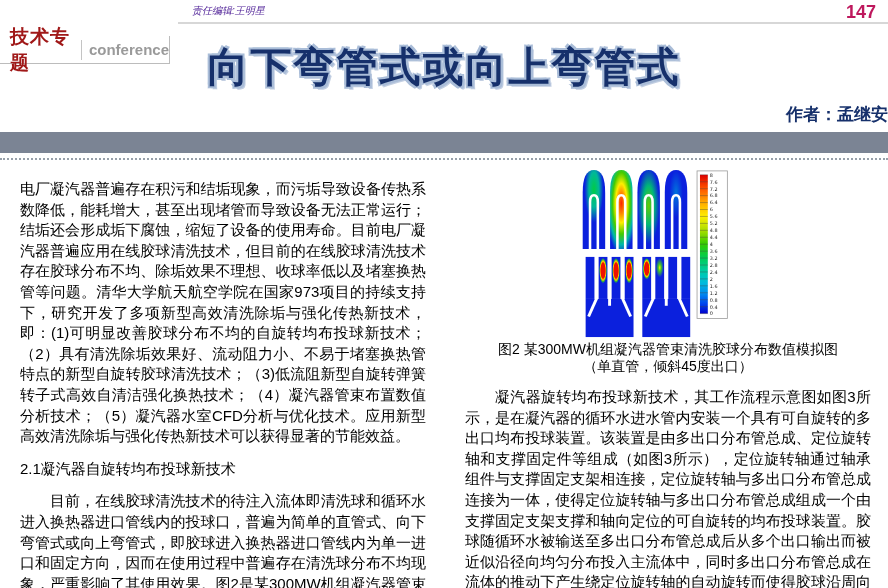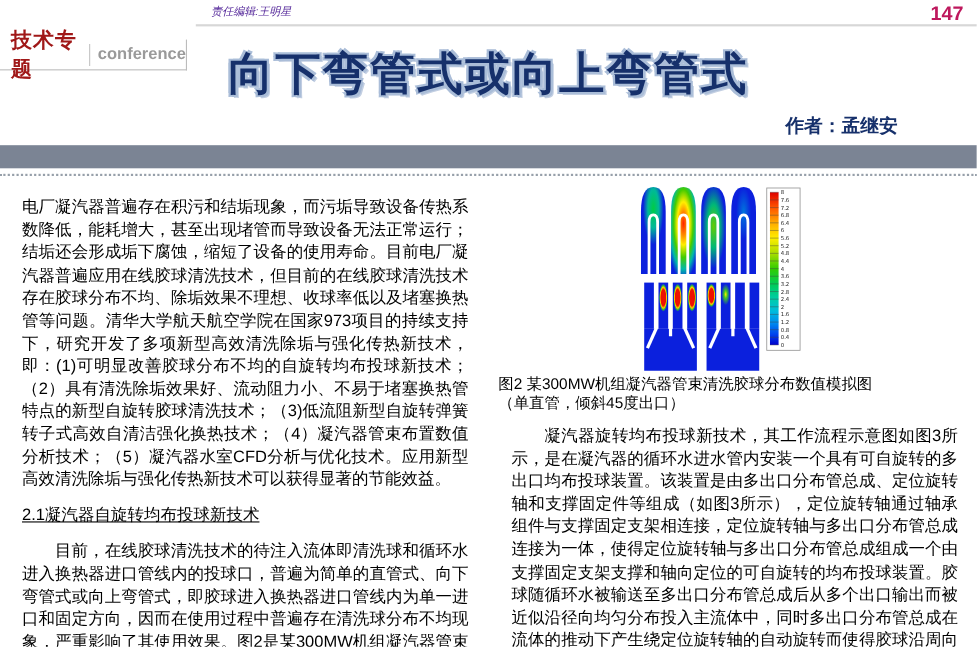--- a/index.html
+++ b/index.html
@@ -21,35 +21,35 @@
   .hdr-conf{color:#9a9a9a;font-size:15px;font-weight:bold;}
   .hdr-editor{position:absolute;left:192px;top:4px;font-size:10px;color:#4c1d95;font-style:italic;}
   .hdr-page{position:absolute;right:12px;top:2px;font-size:18px;font-weight:bold;color:#be185d;}
   
   .title-wrap{margin-top:10px;text-align:center;}
   .main-title{
     margin:0;font-size:41px;font-weight:900;letter-spacing:2px;color:#16306b;
     text-shadow:-2px -2px 0 #aabdd8, 2px -2px 0 #aabdd8, -2px 2px 0 #aabdd8,
                  2px 2px 0 #aabdd8, 3px 3px 0 #c3cfe2;
   }
-  .author{margin-top:8px;text-align:right;padding-right:72px;
+  .author{margin-top:8px;text-align:right;
     color:#16306b;font-weight:bold;font-size:17px;}
   .slate-bar{margin-top:6px;height:21px;background:#7b8494;}
   .dotted-rule{margin-top:5px;border-top:2px dotted #97a0aa;height:0;}
   
   .columns{display:flex;gap:15px;padding:7px 5px 0 8px;box-sizing:border-box;}
   .col{width:434px;font-size:15px;line-height:20.6px;text-align:justify;}
   .col p{margin:12px;}
   .p-indent{text-indent:2em;}
-  .sec-heading{margin:0;text-decoration:underline;}
+  .sec-heading{margin:0;}
   
   .fig-wrap{width:100%;margin-top:2px;}
   .fig-svg{display:block;margin:0 auto 0 128px;}
-  .fig-cap1{font-size:14px;text-align:left;line-height:17px;margin-top:2px;}
-  .fig-cap2{font-size:14px;text-align:left;line-height:17px;}
+  .fig-cap1{font-size:14px;text-align:center;line-height:17px;margin-top:2px;}
+  .fig-cap2{font-size:14px;text-align:center;line-height:17px;}
   .legend-ticks{font-size:5px;fill:#222;font-family:"DejaVu Sans",sans-serif;}
 </style>
 </head>
 <body>
 
 <div class="hdr">
   <div class="hdr-rule"></div>
   <div class="hdr-box">
     <span class="hdr-topic">技术专题</span>
     <span class="hdr-vdiv"></span>

